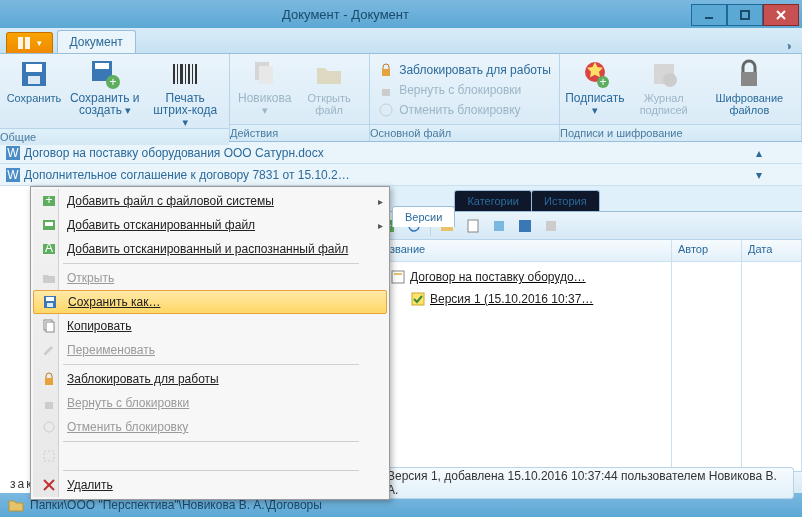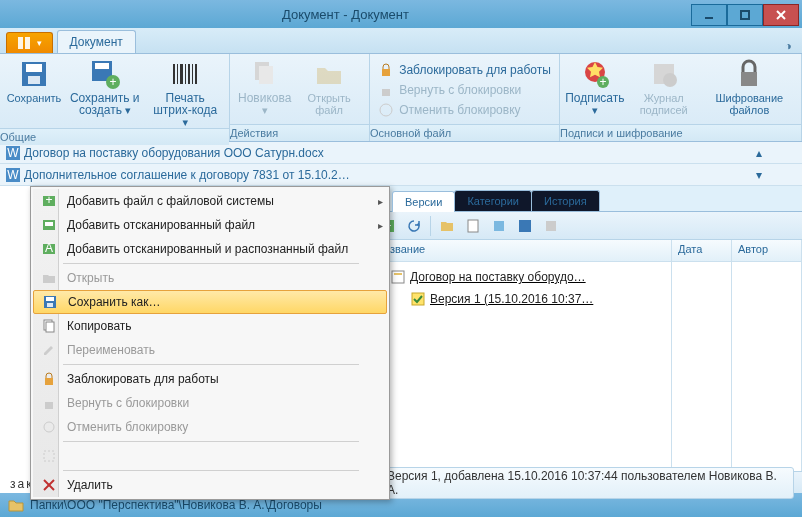--- a/index.html
+++ b/index.html
@@ -40,35 +40,35 @@
 
   
   .split{display:flex;height:307px;}
   .left{width:370px;position:relative;background:#fff;border-right:1px solid #cbe0ee;}
   .right{flex:1;display:flex;flex-direction:column;background:#eaf4fb;}
 
   
   .ctx{position:absolute;left:30px;top:0;width:360px;background:#f7f7f7;border:1px solid #9a9a9a;box-shadow:2px 2px 6px rgba(0,0,0,.3);padding:2px;}
   .ctx .it{display:flex;align-items:center;height:24px;padding:0 4px;position:relative;}
   .ctx .it .ic{width:24px;height:20px;display:flex;align-items:center;justify-content:center;}
-  .ctx .it .tx{flex:1;padding-left:6px;color:#222;}
+  .ctx .it .tx{flex:1;padding-left:6px;color:#222;text-decoration:underline;}
   .ctx .it.dis .tx{color:#9a9a9a;}
   .ctx .it .arr{color:#555;font-size:10px;}
   .ctx .sep{height:1px;background:#d0d0d0;margin:2px 28px 2px 30px;}
   .ctx .it.hl{background:linear-gradient(#ffe9a8,#ffd766);border:1px solid #e6a23c;border-radius:2px;}
   .ctx .band{position:absolute;left:2px;top:2px;bottom:2px;width:26px;background:linear-gradient(#f2f2f2,#e8e8e8);border-right:1px solid #d0d0d0;z-index:0;}
   .ctx .it{position:relative;z-index:1;}
 
   
   .docbottom{position:absolute;bottom:2px;left:10px;font-size:12px;color:#333;letter-spacing:2px;}
 
   
   .rtabs-row{display:flex;align-items:flex-end;height:26px;padding-left:10px;gap:0;border-bottom:1px solid #9abedc;background:#dff0fa;}
   .rtab{padding:4px 12px;border:1px solid #9abedc;border-bottom:none;background:#0f172a;color:#2b6a9b;font-size:11px;border-radius:3px 3px 0 0;margin-right:-1px;}
-  .rtab.active{background:#fff;position:relative;top:1px;}
+  .rtab.active{background:#fff;position:relative;top:16px;}
 
   .rtoolb{height:28px;background:linear-gradient(#eaf4fb,#d6e9f6);border-bottom:1px solid #b7d4e8;display:flex;align-items:center;gap:6px;padding:0 8px;}
   .rtoolb .tb{width:20px;height:20px;display:flex;align-items:center;justify-content:center;}
   .rtoolb .div{width:1px;height:20px;background:#b7d4e8;}
 
   .rtable{flex:1;display:flex;background:#fff;}
   .col{border-right:1px solid #cbe0ee;}
   .col .hd{height:22px;background:linear-gradient(#f6fbfe,#e2f0f9);border-bottom:1px solid #cbe0ee;padding:3px 6px;font-size:11px;color:#2b6a9b;}
   .col1{flex:1;}
   .col2{width:60px;}
@@ -465,25 +465,25 @@
             <div class="pad"></div>
               <div class="pad"></div>
             <svg class="fi" viewBox="0 0 16 16">
                 <rect x="2" y="2" width="12" height="12" fill="#ffe36b" stroke="#c7a72c"></rect>
                 <path d="M4 8l3 3 5-6" fill="none" stroke="#3a8a3a" stroke-width="2"></path>
               </svg>
             <span>Версия 1 (15.10.2016 10:37…</span>
           </div>
         </div>
       </div>
+      <div class="col col3">
+          <div class="hd">Автор</div>
+        </div>
       <div class="col col2">
           <div class="hd">Дата</div>
-        </div>
-      <div class="col col3">
-          <div class="hd">Автор</div>
         </div>
     </div>
     <div class="status">
       <div class="pill">Версия 1, добавлена 15.10.2016 10:37:44 пользователем Новикова В. А.</div>
     </div>
   </div>
 </div>
 
 <div class="path">
   <svg width="16" height="14">

